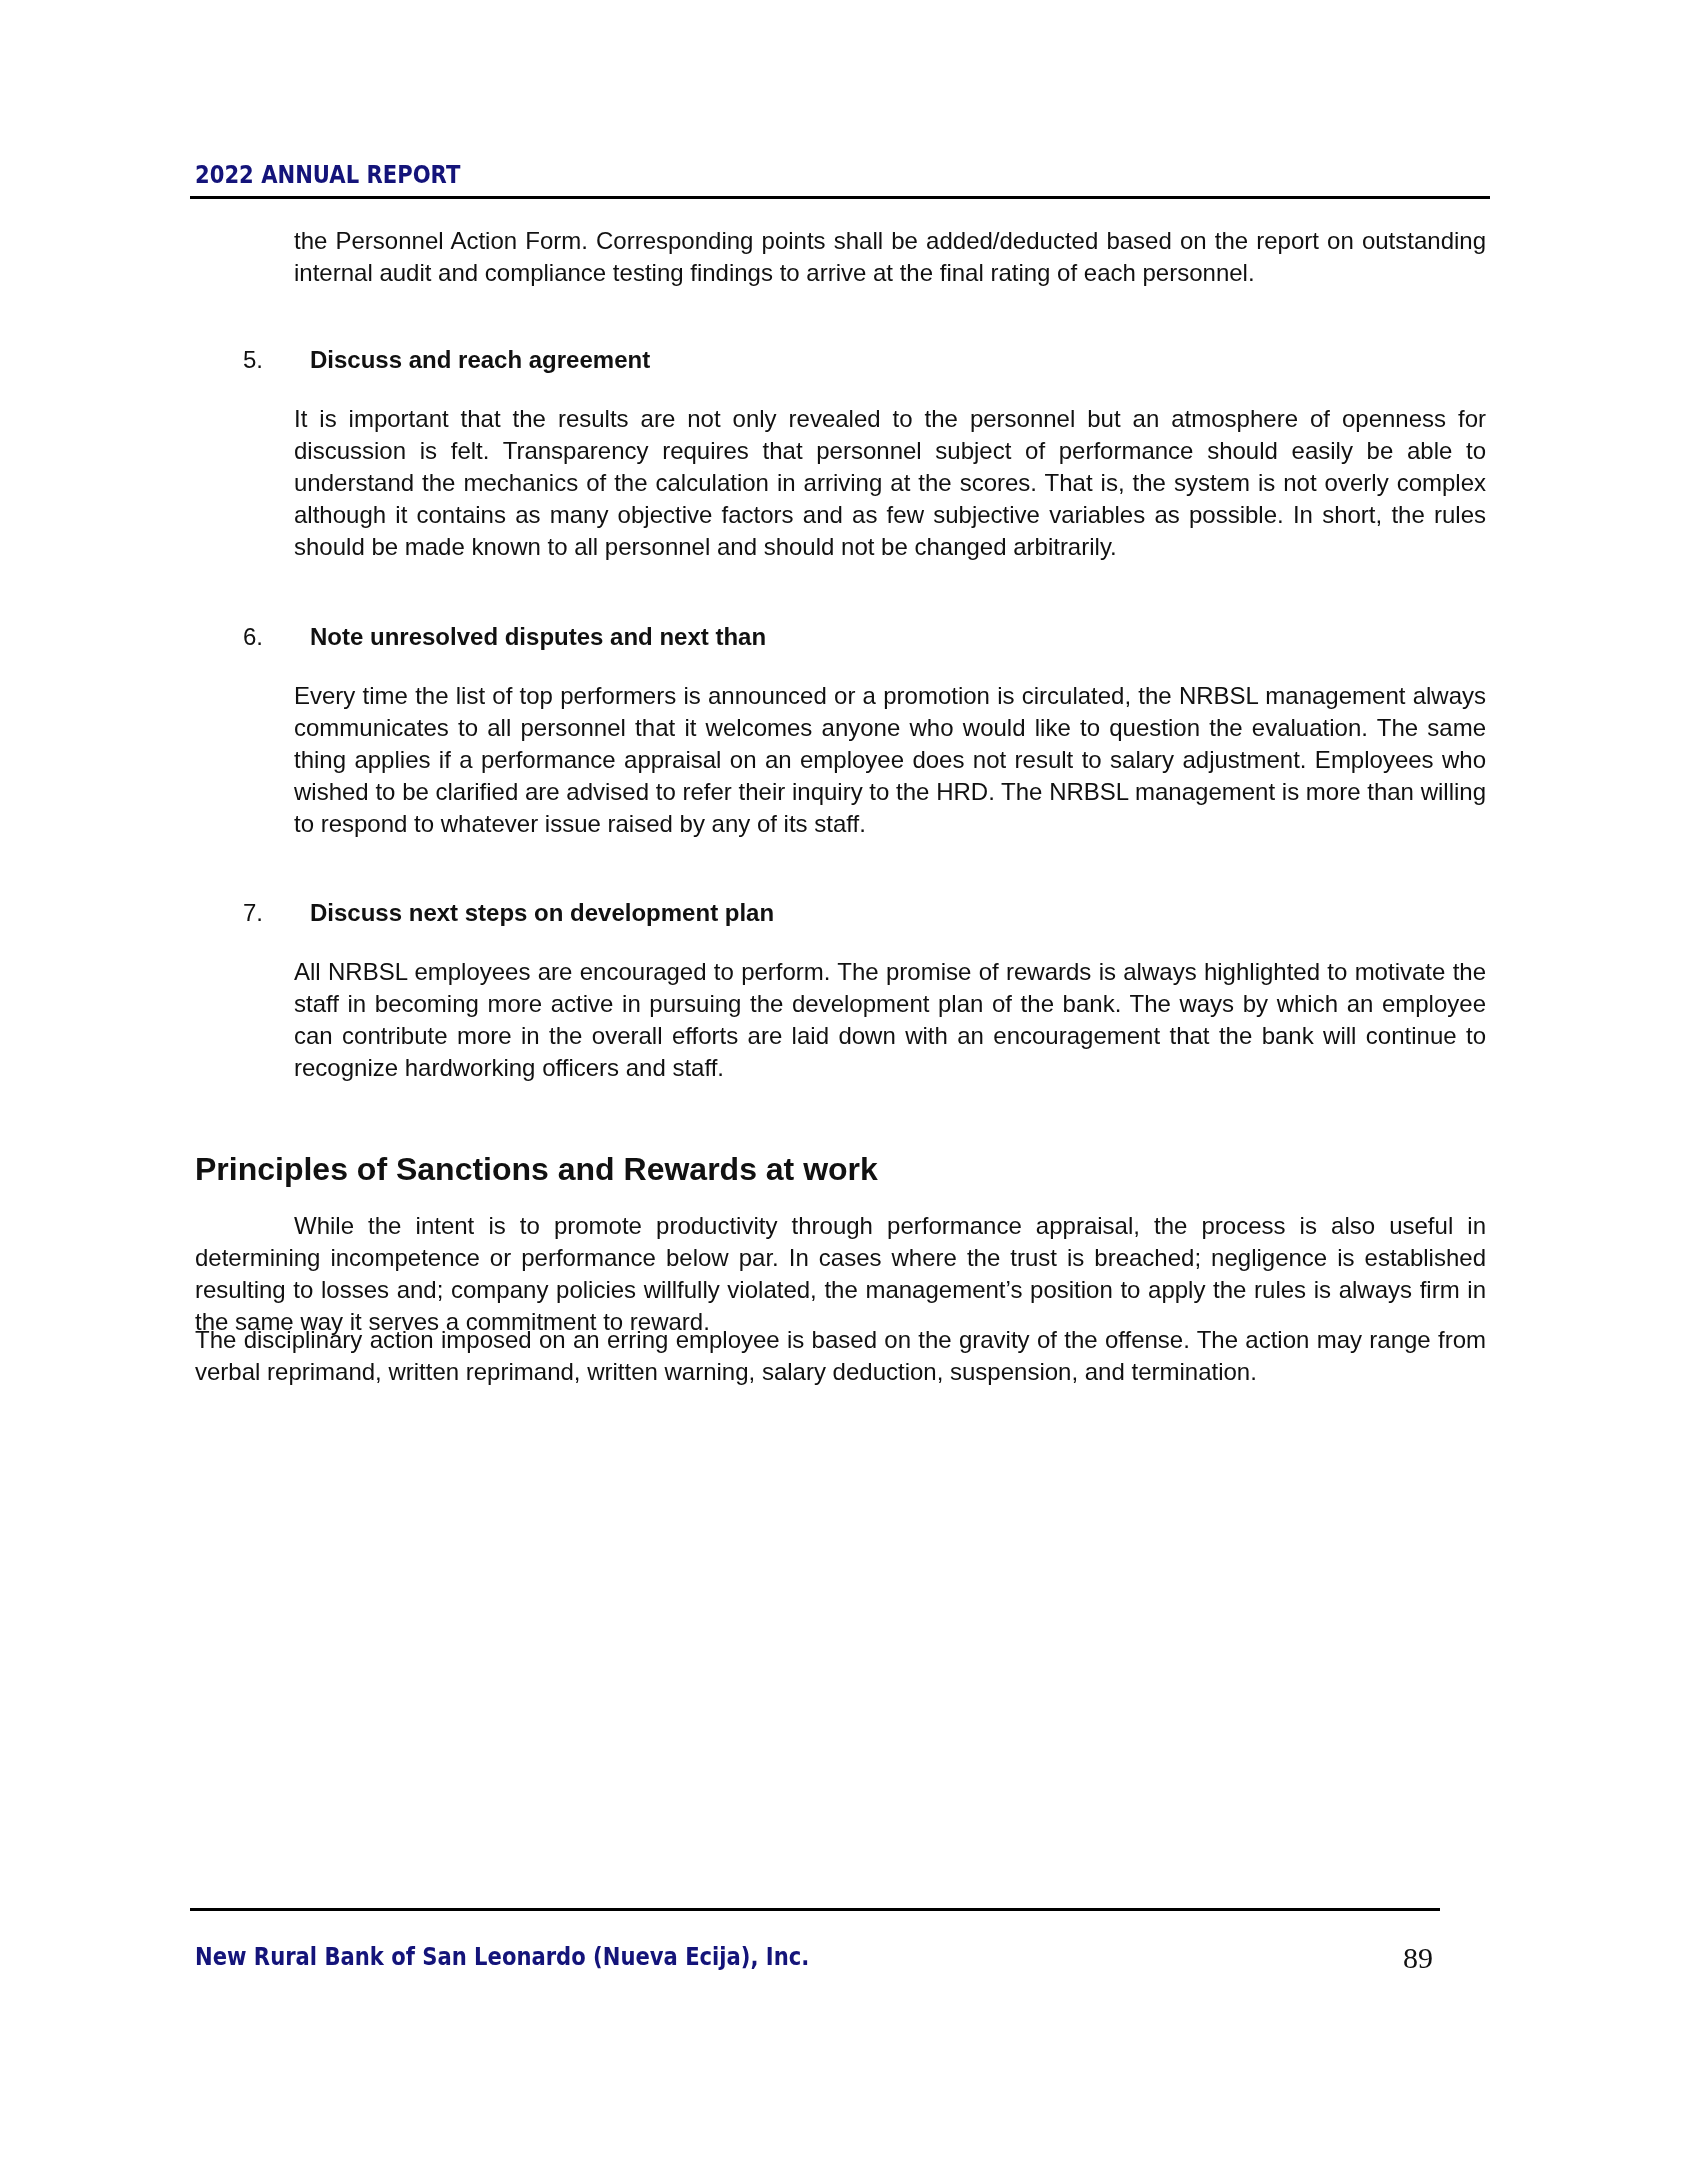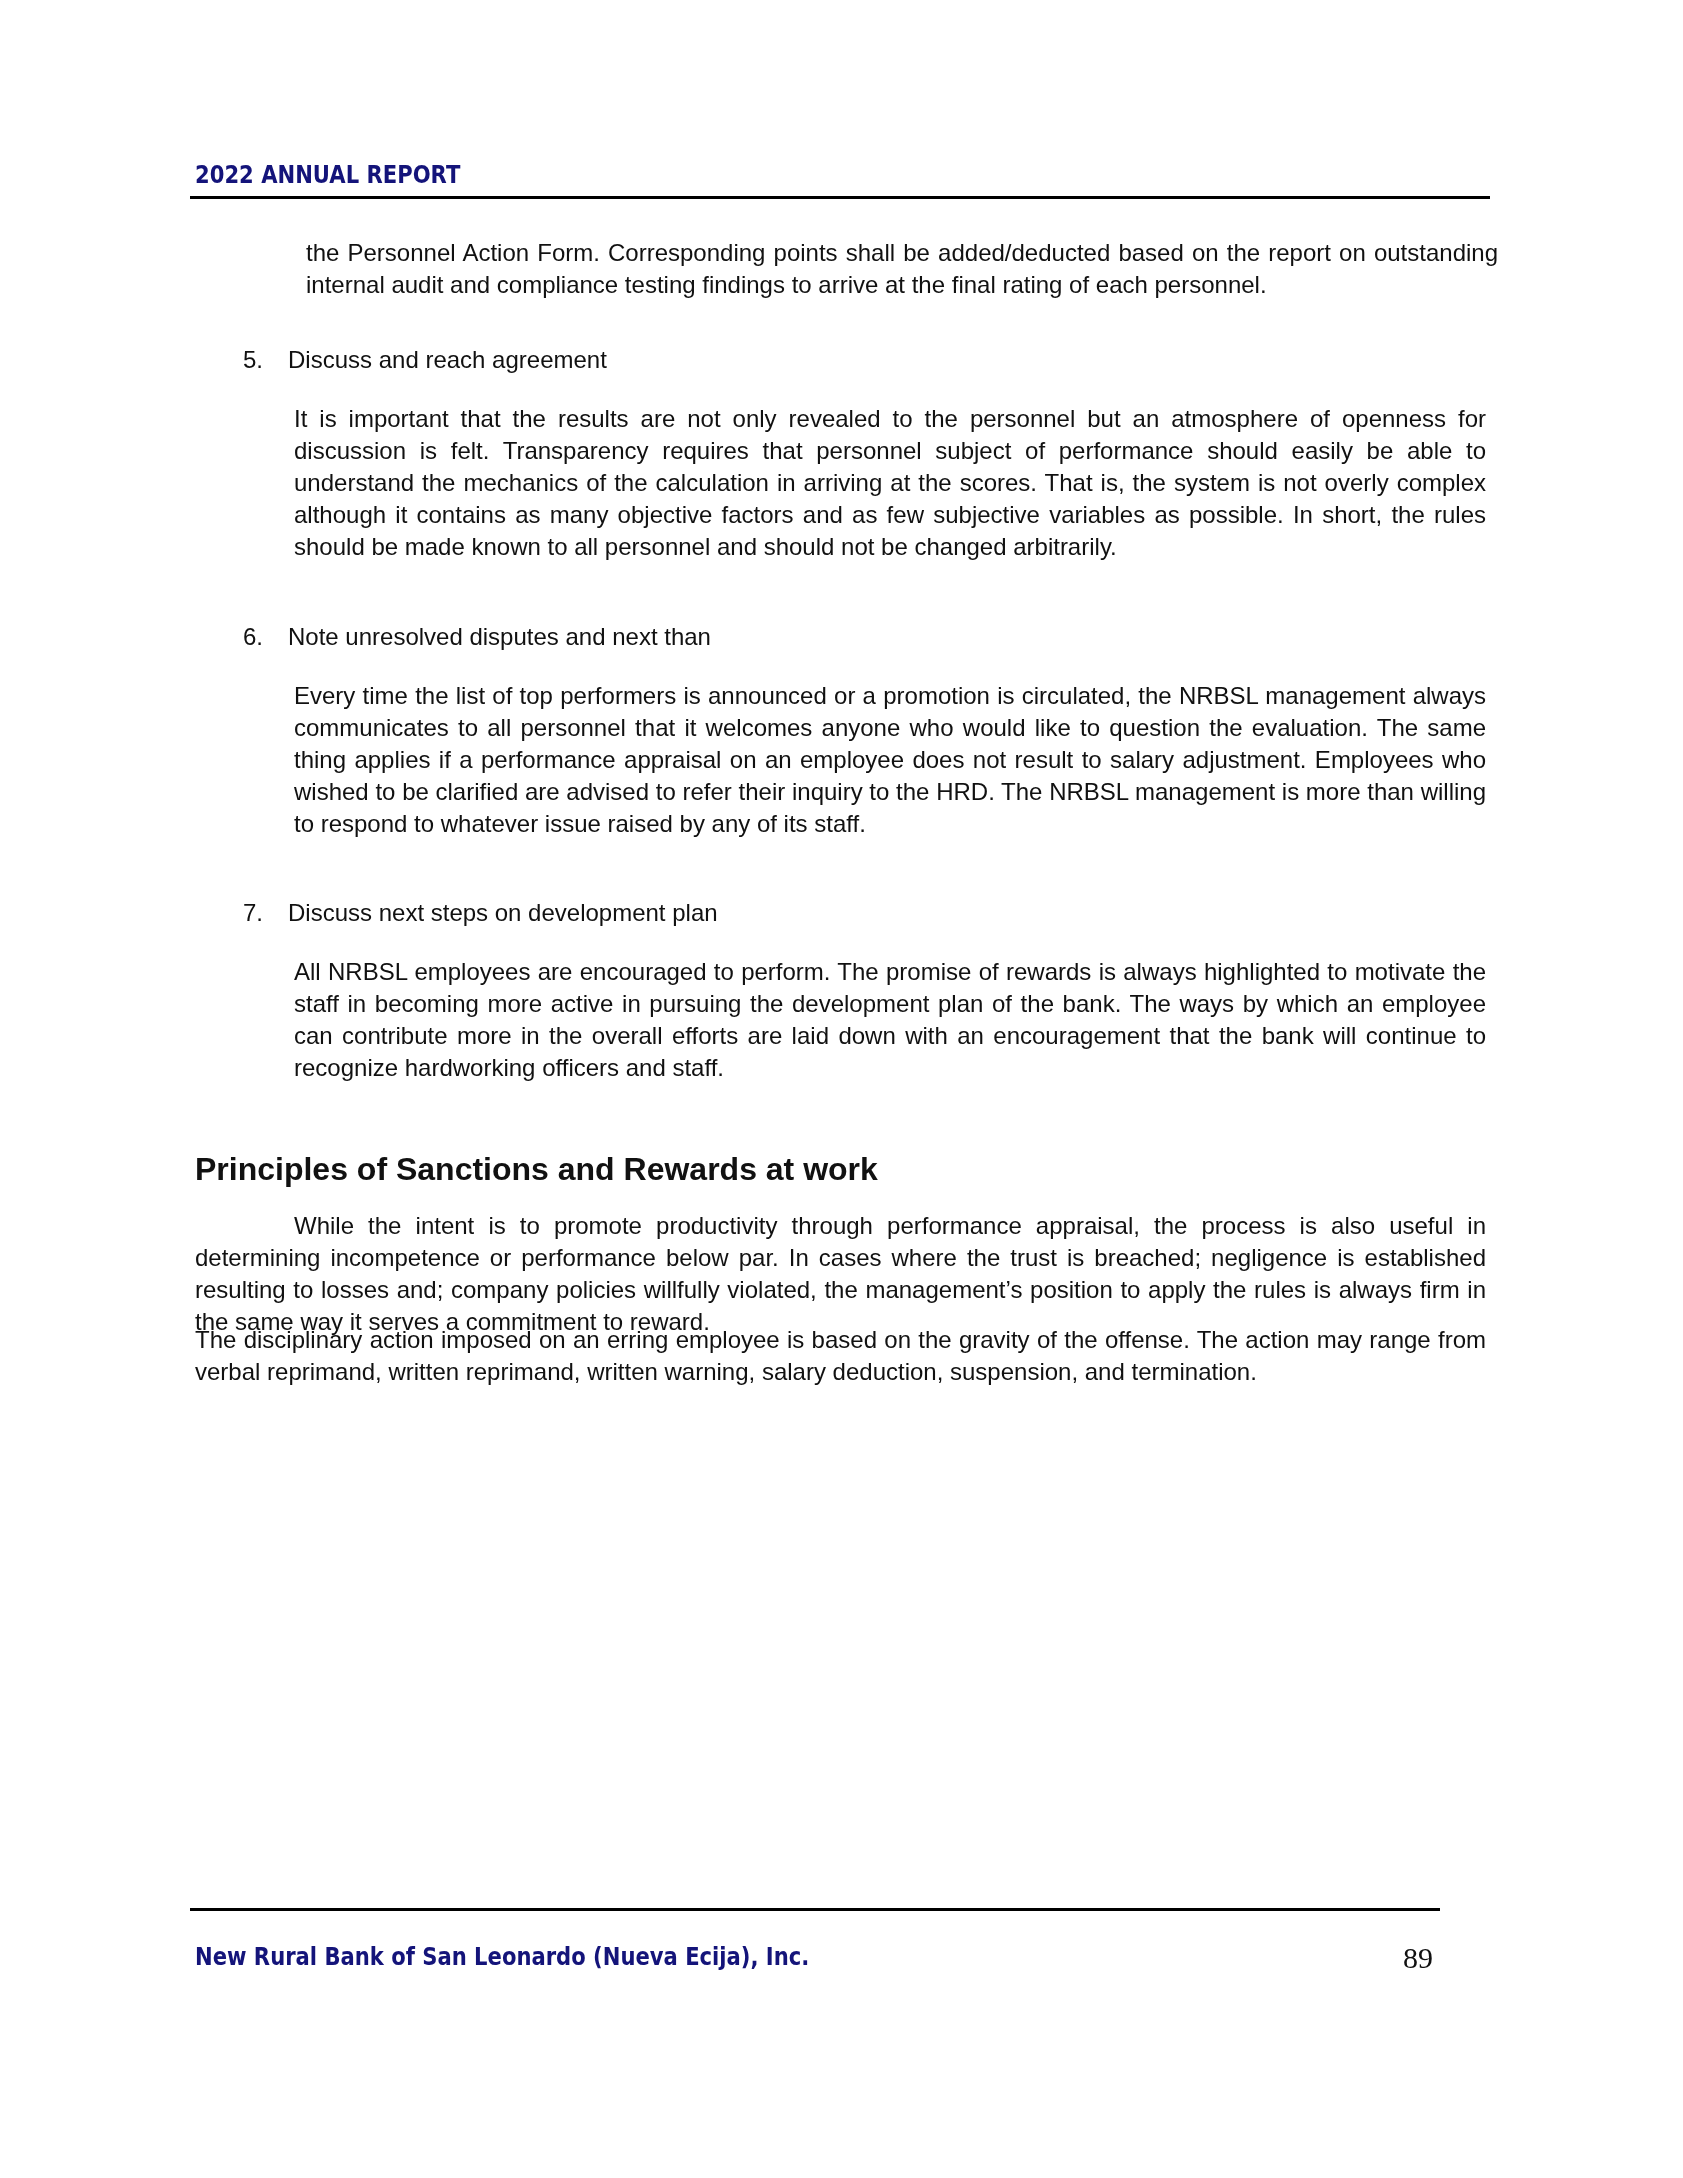--- a/index.html
+++ b/index.html
@@ -6,36 +6,36 @@
     body { width:1683px; height:2178px; position:relative; overflow:hidden;
            font-family:"Liberation Sans", sans-serif; color:#111; }
     .header-title { position:absolute; left:195px; top:161px; font-size:24px; font-weight:bold;
                     color:#14147a; font-family:"DejaVu Sans", sans-serif; letter-spacing:0px;
                     transform:scaleX(0.88); transform-origin:left top; }
     .header-rule { position:absolute; left:190px; top:196px; width:1300px; height:3px; background:#000; }
     .text { position:absolute; font-size:24px; line-height:32px; text-align:justify; }
     .indent-block { left:294px; width:1192px; }
     .full-block { left:195px; width:1291px; }
     .num { position:absolute; left:243px; font-size:24px; line-height:32px; }
-    .item-title { position:absolute; left:288px; font-size:24px; line-height:32px; }
+    .item-title { position:absolute; left:310px; font-size:24px; line-height:32px;font-weight:bold; }
     .section-heading { position:absolute; left:195px; top:1151px; font-size:32px; font-weight:bold; }
     .first-indent { text-indent:99px; }
     .footer-rule { position:absolute; left:190px; top:1908px; width:1250px; height:3px; background:#000; }
     .footer-left { position:absolute; left:195px; top:1943px; font-size:24px; font-weight:bold; color:#14147a;
                    font-family:"DejaVu Sans", sans-serif; transform:scaleX(0.88); transform-origin:left top; }
     .page-num { position:absolute; left:1403px; top:1941px; font-size:30px; font-family:"Liberation Serif", serif; }
   </style>
 </head>
 <body>
 
 <div>
   <div class="header-title">2022 ANNUAL REPORT</div>
   <div class="header-rule"></div>
 
-  <p class="text indent-block" style="top:225px;margin:12px;">the Personnel Action Form. Corresponding points shall be added/deducted based on the report on outstanding internal audit and compliance testing findings to arrive at the final rating of each personnel.</p>
+  <p class="text indent-block" style="top:225px;margin:0;">the Personnel Action Form. Corresponding points shall be added/deducted based on the report on outstanding internal audit and compliance testing findings to arrive at the final rating of each personnel.</p>
 
   <span class="num" style="top:344px;">5.</span>
   <span class="item-title" style="top:344px;">Discuss and reach agreement</span>
   <p class="text indent-block" style="top:403px;margin:0;">It is important that the results are not only revealed to the personnel but an atmosphere of openness for discussion is felt. Transparency requires that personnel subject of performance should easily be able to understand the mechanics of the calculation in arriving at the scores. That is, the system is not overly complex although it contains as many objective factors and as few subjective variables as possible. In short, the rules should be made known to all personnel and should not be changed arbitrarily.</p>
 
   <span class="num" style="top:621px;">6.</span>
   <span class="item-title" style="top:621px;">Note unresolved disputes and next than</span>
   <p class="text indent-block" style="top:680px;margin:0;">Every time the list of top performers is announced or a promotion is circulated, the NRBSL management always communicates to all personnel that it welcomes anyone who would like to question the evaluation. The same thing applies if a performance appraisal on an employee does not result to salary adjustment. Employees who wished to be clarified are advised to refer their inquiry to the HRD. The NRBSL management is more than willing to respond to whatever issue raised by any of its staff.</p>
 
   <span class="num" style="top:897px;">7.</span>

